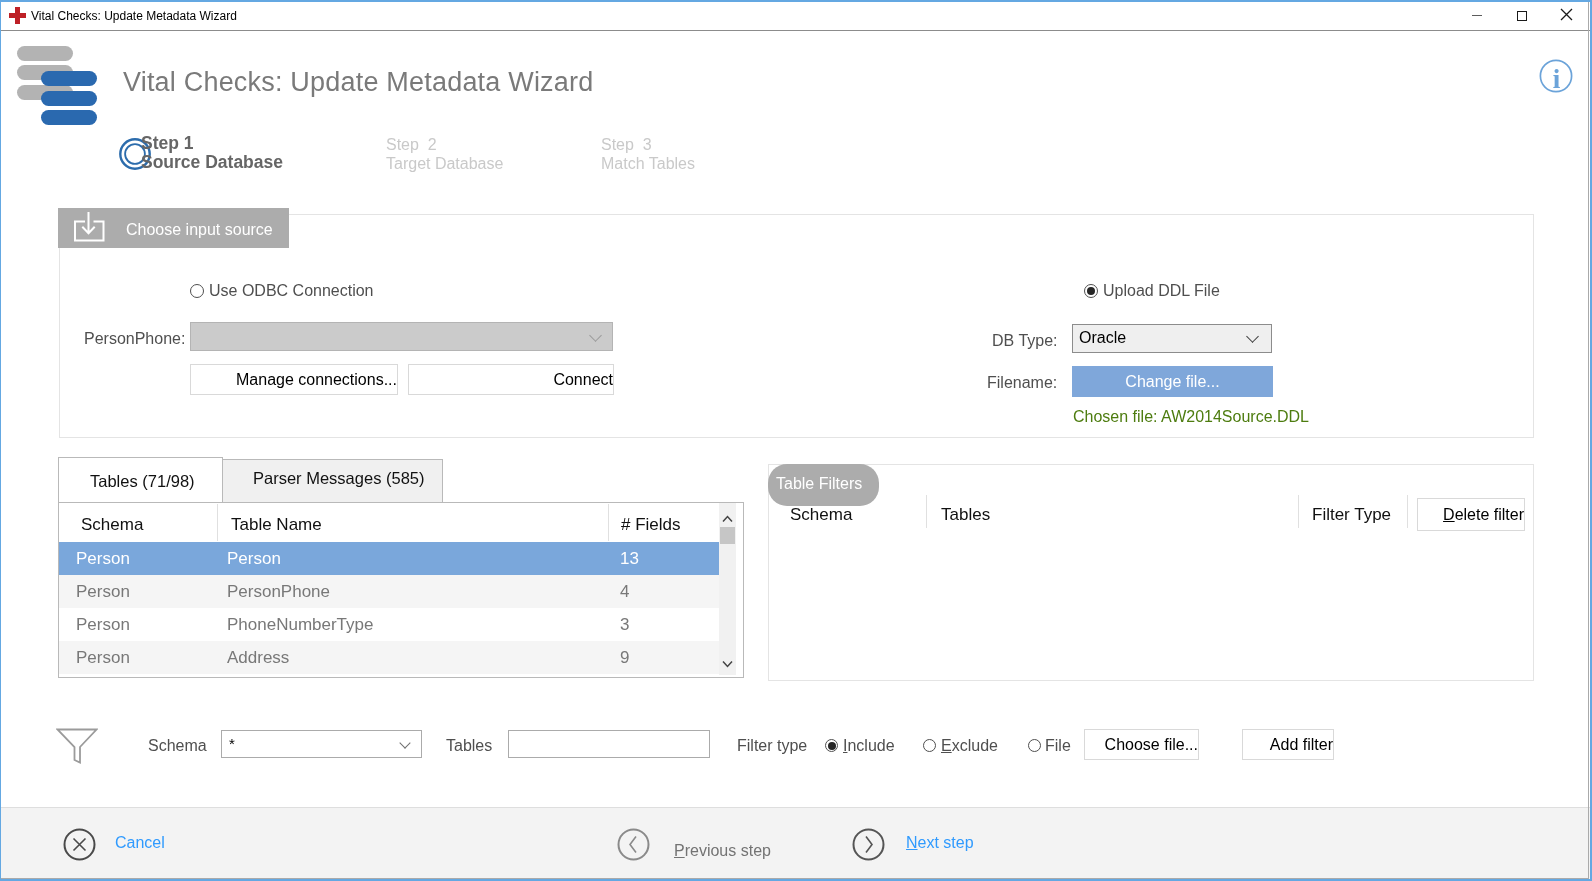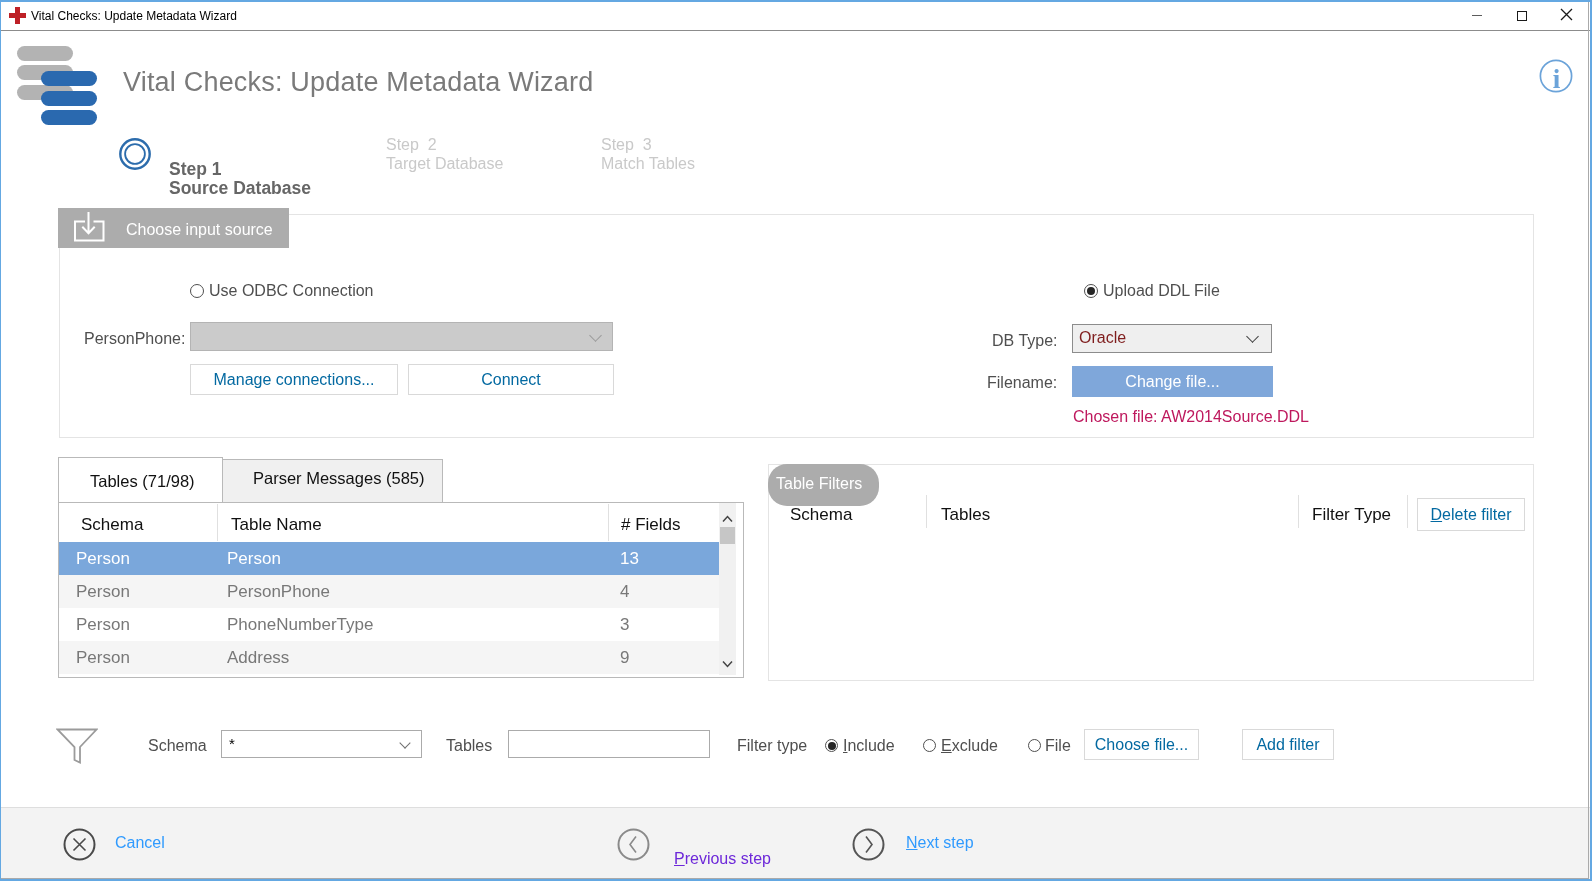--- a/index.html
+++ b/index.html
@@ -25,21 +25,21 @@
 .step.active { color:#666; font-weight:bold; font-size:17.5px; line-height:19.5px; top:131.5px; }
 .step.inactive { color:#C9C9C9; }
 
 .grpbox { position:absolute; border:1px solid #E4E4E4; background:#fff; }
 .grptab { position:absolute; background:#ACACAC; color:#fff; font-size:16px; }
 label.frm { position:absolute; font-size:16px; color:#4F4F4F; }
 .radio { position:absolute; width:14px; height:14px; border:1px solid #4F4F4F; border-radius:50%; background:#fff; }
 .radio.sel:after { content:""; position:absolute; left:2px; top:2px; width:8px; height:8px; border-radius:50%; background:#262626; }
 .radio.rsm { width:13px; height:13px; }
 .radio.rsm.sel:after { left:1.5px; top:1.5px; width:8px; height:8px; }
-.btn-dis { position:absolute; border:1px solid #D9D9D9; background:#fff; color:#0369a1; font-size:16px; text-align:center; }
+.btn-dis { position:absolute; border:1px solid #D9D9D9; background:#fff; color:#000000; font-size:16px; text-align:right; }
 .chev { display:inline-block; width:9px; height:9px; border-right:1.6px solid #828282; border-bottom:1.6px solid #828282; transform:rotate(45deg); }
 
 .vline { position:absolute; width:1px; background:#E0E0E0; }
 </style>
 </head>
 <body>
 <div id="win">
 
   <div id="titlebar">
     <div class="redcross"></div>
@@ -65,21 +65,21 @@
 
   <svg class="abs" style="left:1538px; top:57px;" width="34" height="34" viewBox="0 0 34 34">
     <circle cx="17" cy="17" r="15.6" fill="none" stroke="#6BA3D9" stroke-width="1.7"></circle>
     <text x="17.5" y="28.5" text-anchor="middle" font-family="Liberation Serif" font-weight="bold" font-size="27" fill="#6BA3D9">i</text>
   </svg>
 
   <svg class="abs" style="left:117px; top:135px;" width="34" height="34" viewBox="0 0 34 34">
     <circle cx="17" cy="17" r="14.7" fill="none" stroke="#2C6CAC" stroke-width="2.4"></circle>
     <circle cx="17" cy="17" r="9.9" fill="none" stroke="#2C6CAC" stroke-width="1.8"></circle>
   </svg>
-  <div class="step active" style="left:168px;margin-top:26px;">Step 1<br>Source Database</div>
+  <div class="step active" style="left:140px;">Step 1<br>Source Database</div>
   <div class="step inactive" style="left:385px;">Step&nbsp; 2<br>Target Database</div>
   <div class="step inactive" style="left:600px;">Step&nbsp; 3<br>Match Tables</div>
 
   <div class="grpbox" style="left:58px; top:212px; width:1475px; height:224px;"></div>
   <div class="grptab" style="left:57px; top:206px; width:231px; height:40px;">
     <svg class="abs" style="left:15px; top:2px;" width="33" height="33" viewBox="0 0 33 33">
       <path d="M12 11.5 H2 V30.5 H30.5 V11.5 H20.5" fill="none" stroke="#fff" stroke-width="2"></path>
       <path d="M15.5 2 V22.5 M9.3 16.8 L15.5 23.2 L21.7 16.8" fill="none" stroke="#fff" stroke-width="2"></path>
     </svg>
     <span style="position:absolute; left:68px; top:13px;">Choose input source</span>
@@ -91,26 +91,26 @@
   <div class="abs" style="left:189px; top:320px; width:423px; height:29px; background:#CBCBCB; border:1px solid #B4B4B4;">
     <span class="chev" style="position:absolute; right:12px; top:8px; border-color:#9B9B9B;"></span>
   </div>
   <div class="btn-dis" style="left:189px; top:362px; width:208px; height:31px; line-height:29px;">Manage connections...</div>
   <div class="btn-dis" style="left:407px; top:362px; width:206px; height:31px; line-height:29px;">Connect</div>
 
   <div class="radio sel" style="left:1083px; top:282px;"></div>
   <label class="frm" style="left:1102px; top:280px;">Upload DDL File</label>
   <label class="frm" style="left:991px; top:330px;">DB Type:</label>
   <div class="abs" style="left:1071px; top:322px; width:200px; height:29px; background:#EFEFEF; border:1px solid #8C8C8C;">
-    <span style="position:absolute; left:6px; top:4px; font-size:16px; color:#7f1d1d;">Oracle</span>
+    <span style="position:absolute; left:6px; top:4px; font-size:16px; color:#000000;">Oracle</span>
     <span class="chev" style="position:absolute; right:14px; top:7px; border-color:#3C3C3C;"></span>
   </div>
   <label class="frm" style="left:986px; top:372px;">Filename:</label>
   <div class="abs" style="left:1071px; top:364px; width:201px; height:31px; background:#7FA7DA; color:#fff; font-size:16px; text-align:center; line-height:31px;">Change file...</div>
-  <div class="abs" style="left:1072px; top:406px; font-size:16px; color:#be185d;">Chosen file: AW2014Source.DDL</div>
+  <div class="abs" style="left:1072px; top:406px; font-size:16px; color:#4d7c0f;">Chosen file: AW2014Source.DDL</div>
 
   <div class="abs" style="left:57px; top:500px; width:686px; height:176px; border:1px solid #B9B9B9; border-top:none; background:#fff;"></div>
   <div class="abs" style="left:57px; top:500px; width:686px; height:1px; background:#B9B9B9;"></div>
 
   <div class="abs" style="left:221px; top:457px; width:221px; height:43px; background:#F0F0F0; border:1px solid #B9B9B9; border-bottom:none;"></div>
   <div class="abs" style="left:252px; top:467px; font-size:16.5px; color:#111;">Parser Messages (585)</div>
   <div class="abs" style="left:57px; top:455px; width:165px; height:45px; background:#fff; border:1px solid #B9B9B9; border-bottom:none;"></div>
   <div class="abs" style="left:89px; top:470px; font-size:16.5px; color:#111;">Tables (71/98)</div>
 
   <div class="abs" style="left:80px; top:513px; font-size:17px; color:#111;">Schema</div>
@@ -186,21 +186,21 @@
     <svg class="abs" style="left:62px; top:19.5px;" width="33" height="33" viewBox="0 0 33 33">
       <circle cx="16.5" cy="16.5" r="15" fill="none" stroke="#4A4A4A" stroke-width="2"></circle>
       <path d="M10.5 10.5 L22.5 22.5 M22.5 10.5 L10.5 22.5" stroke="#4A4A4A" stroke-width="1.6" fill="none"></path>
     </svg>
     <span class="abs" style="left:114px; top:26px; font-size:16px; color:#2F9AFE;">Cancel</span>
 
     <svg class="abs" style="left:616px; top:19.5px;" width="33" height="33" viewBox="0 0 33 33">
       <circle cx="16.5" cy="16.5" r="15" fill="none" stroke="#8A8A8A" stroke-width="2"></circle>
       <path d="M19 8.5 L13 16.5 L19 24.5" stroke="#8A8A8A" stroke-width="1.6" fill="none"></path>
     </svg>
-    <span class="abs" style="left:673px; top:42px; font-size:16px; color:#6d28d9;"><span style="text-decoration:underline;">P</span>revious step</span>
+    <span class="abs" style="left:673px; top:34px; font-size:16px; color:#737373;"><span style="text-decoration:underline;">P</span>revious step</span>
 
     <svg class="abs" style="left:851px; top:19.5px;" width="33" height="33" viewBox="0 0 33 33">
       <circle cx="16.5" cy="16.5" r="15" fill="none" stroke="#555" stroke-width="2"></circle>
       <path d="M14 8.5 L20 16.5 L14 24.5" stroke="#555" stroke-width="1.6" fill="none"></path>
     </svg>
     <span class="abs" style="left:905px; top:26px; font-size:16px; color:#2F9AFE;"><span style="text-decoration:underline;">N</span>ext step</span>
   </div>
 
   <div class="abs" style="left:1587px; top:0; width:1px; height:877px; background:#AAAAAA;"></div>
   <div class="abs" style="left:0px; top:876px; width:1588px; height:1px; background:#AAAAAA;"></div>

